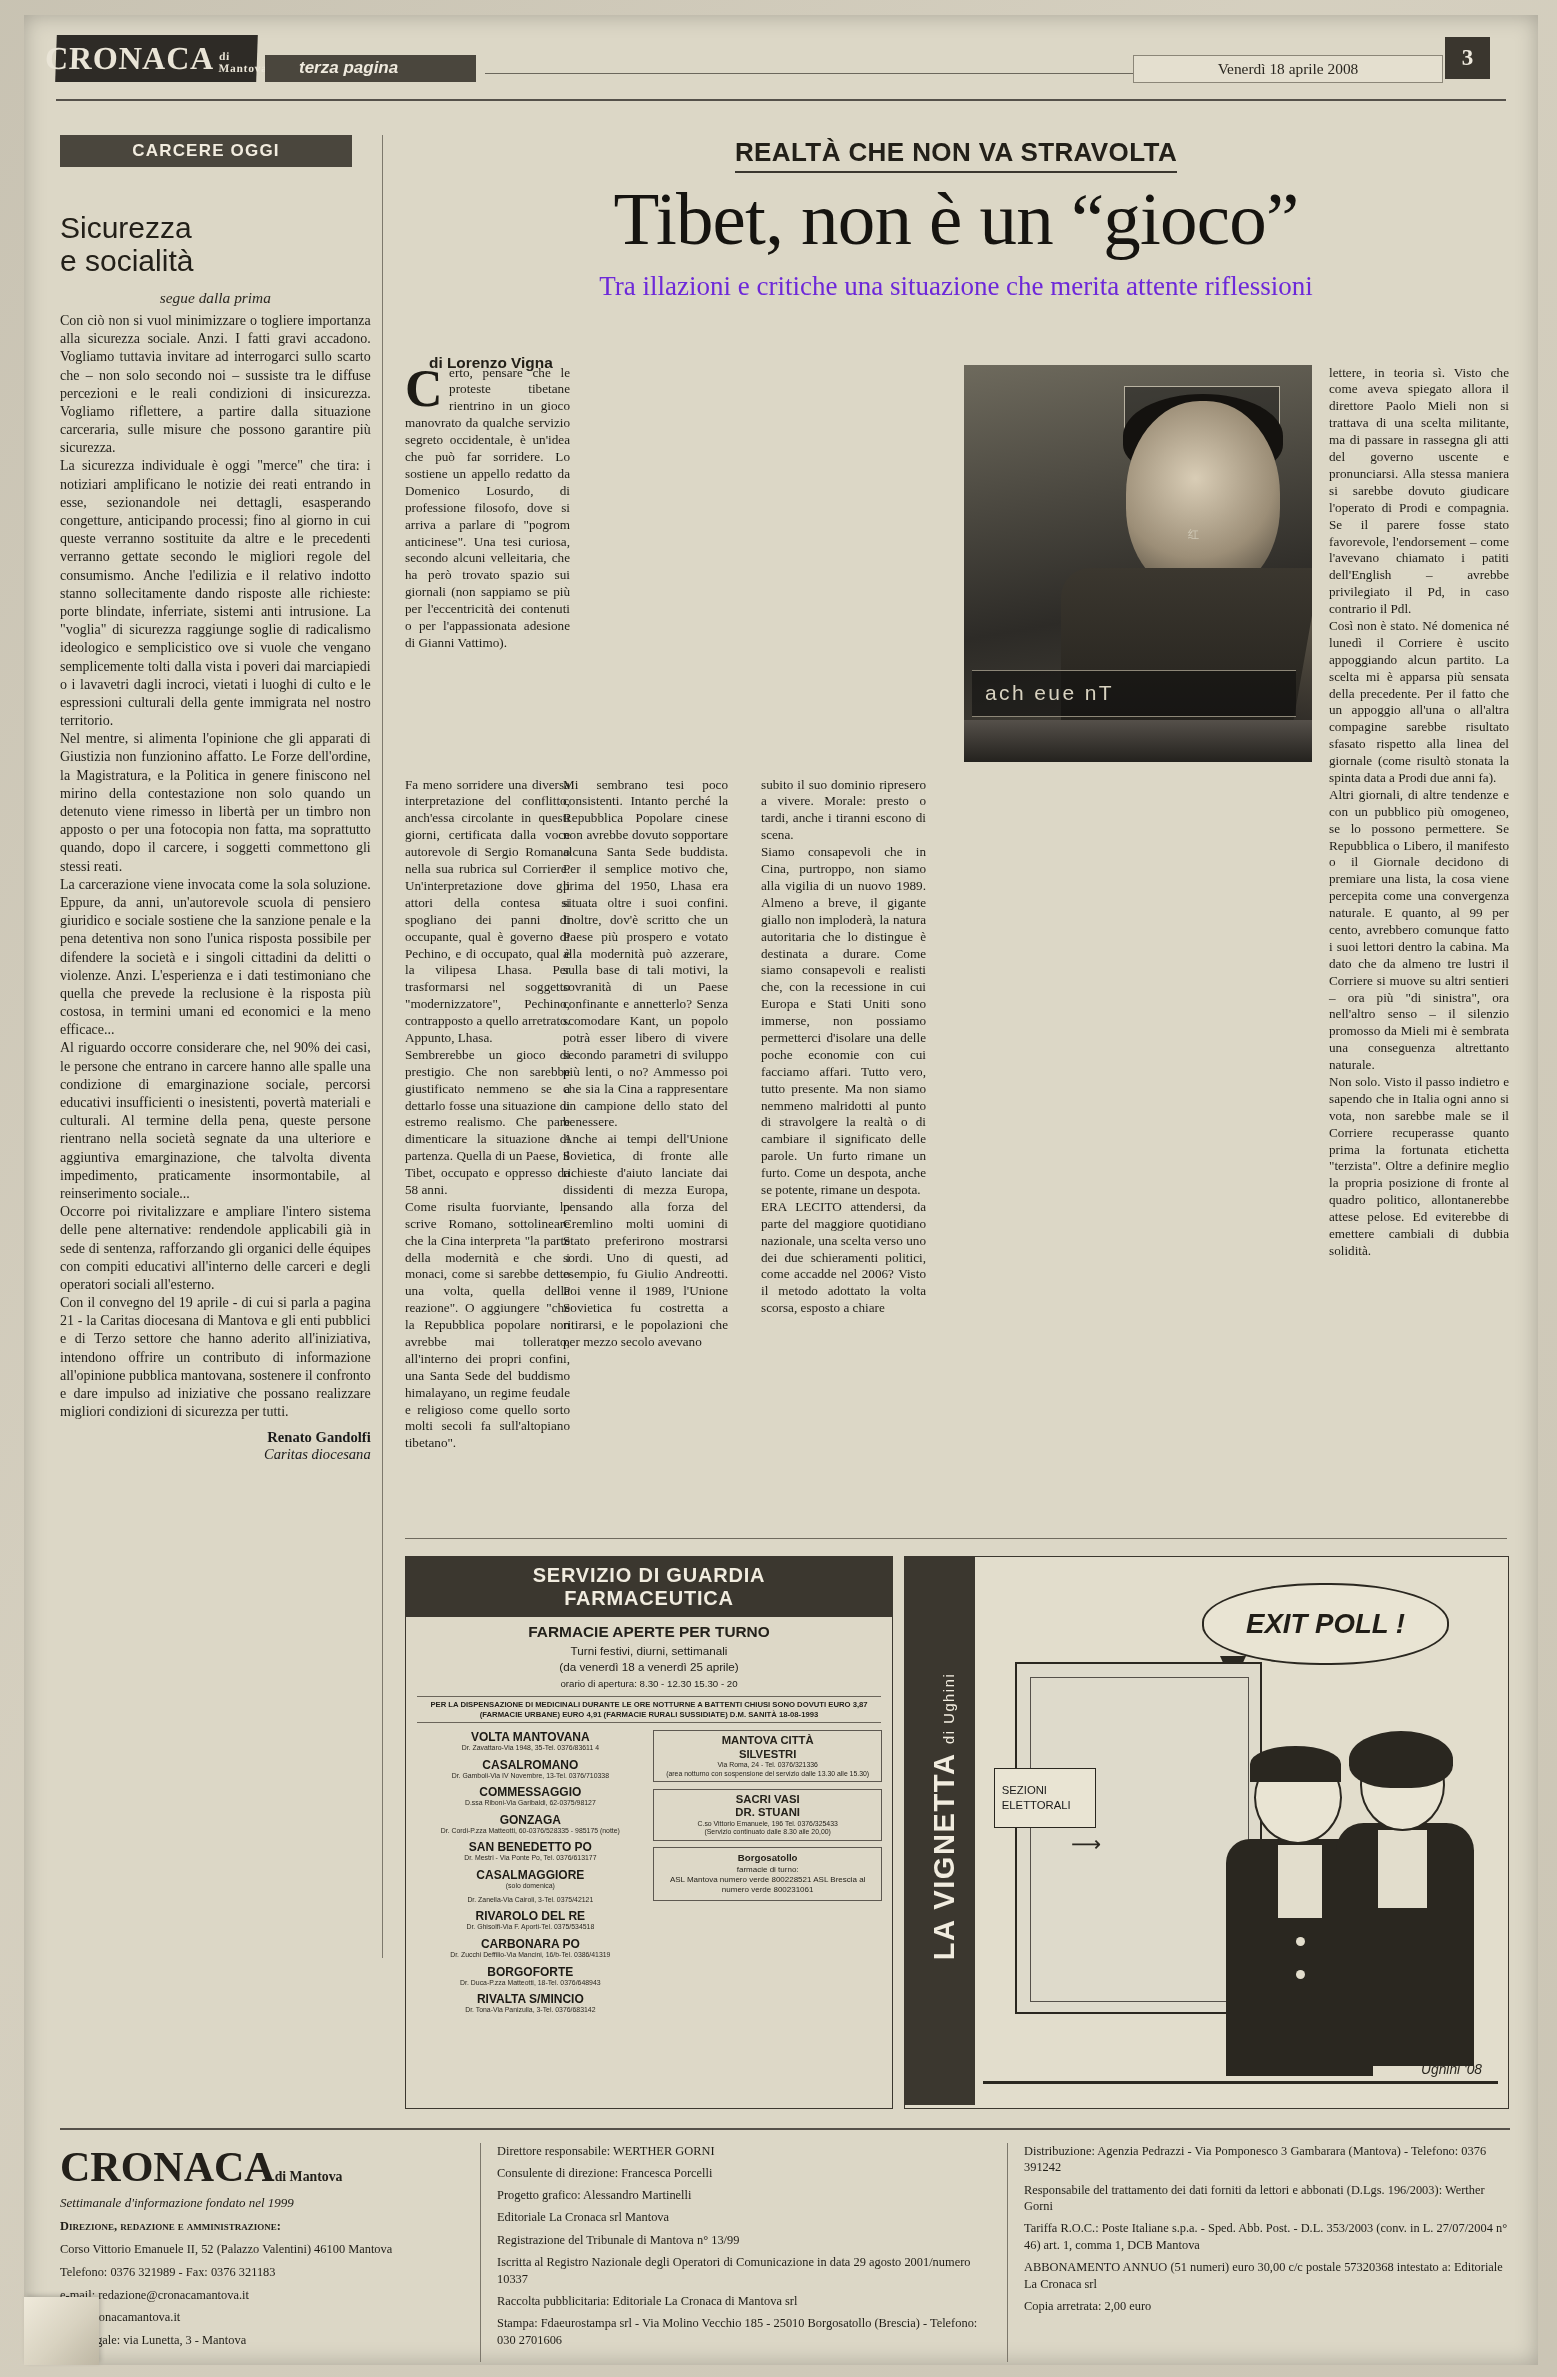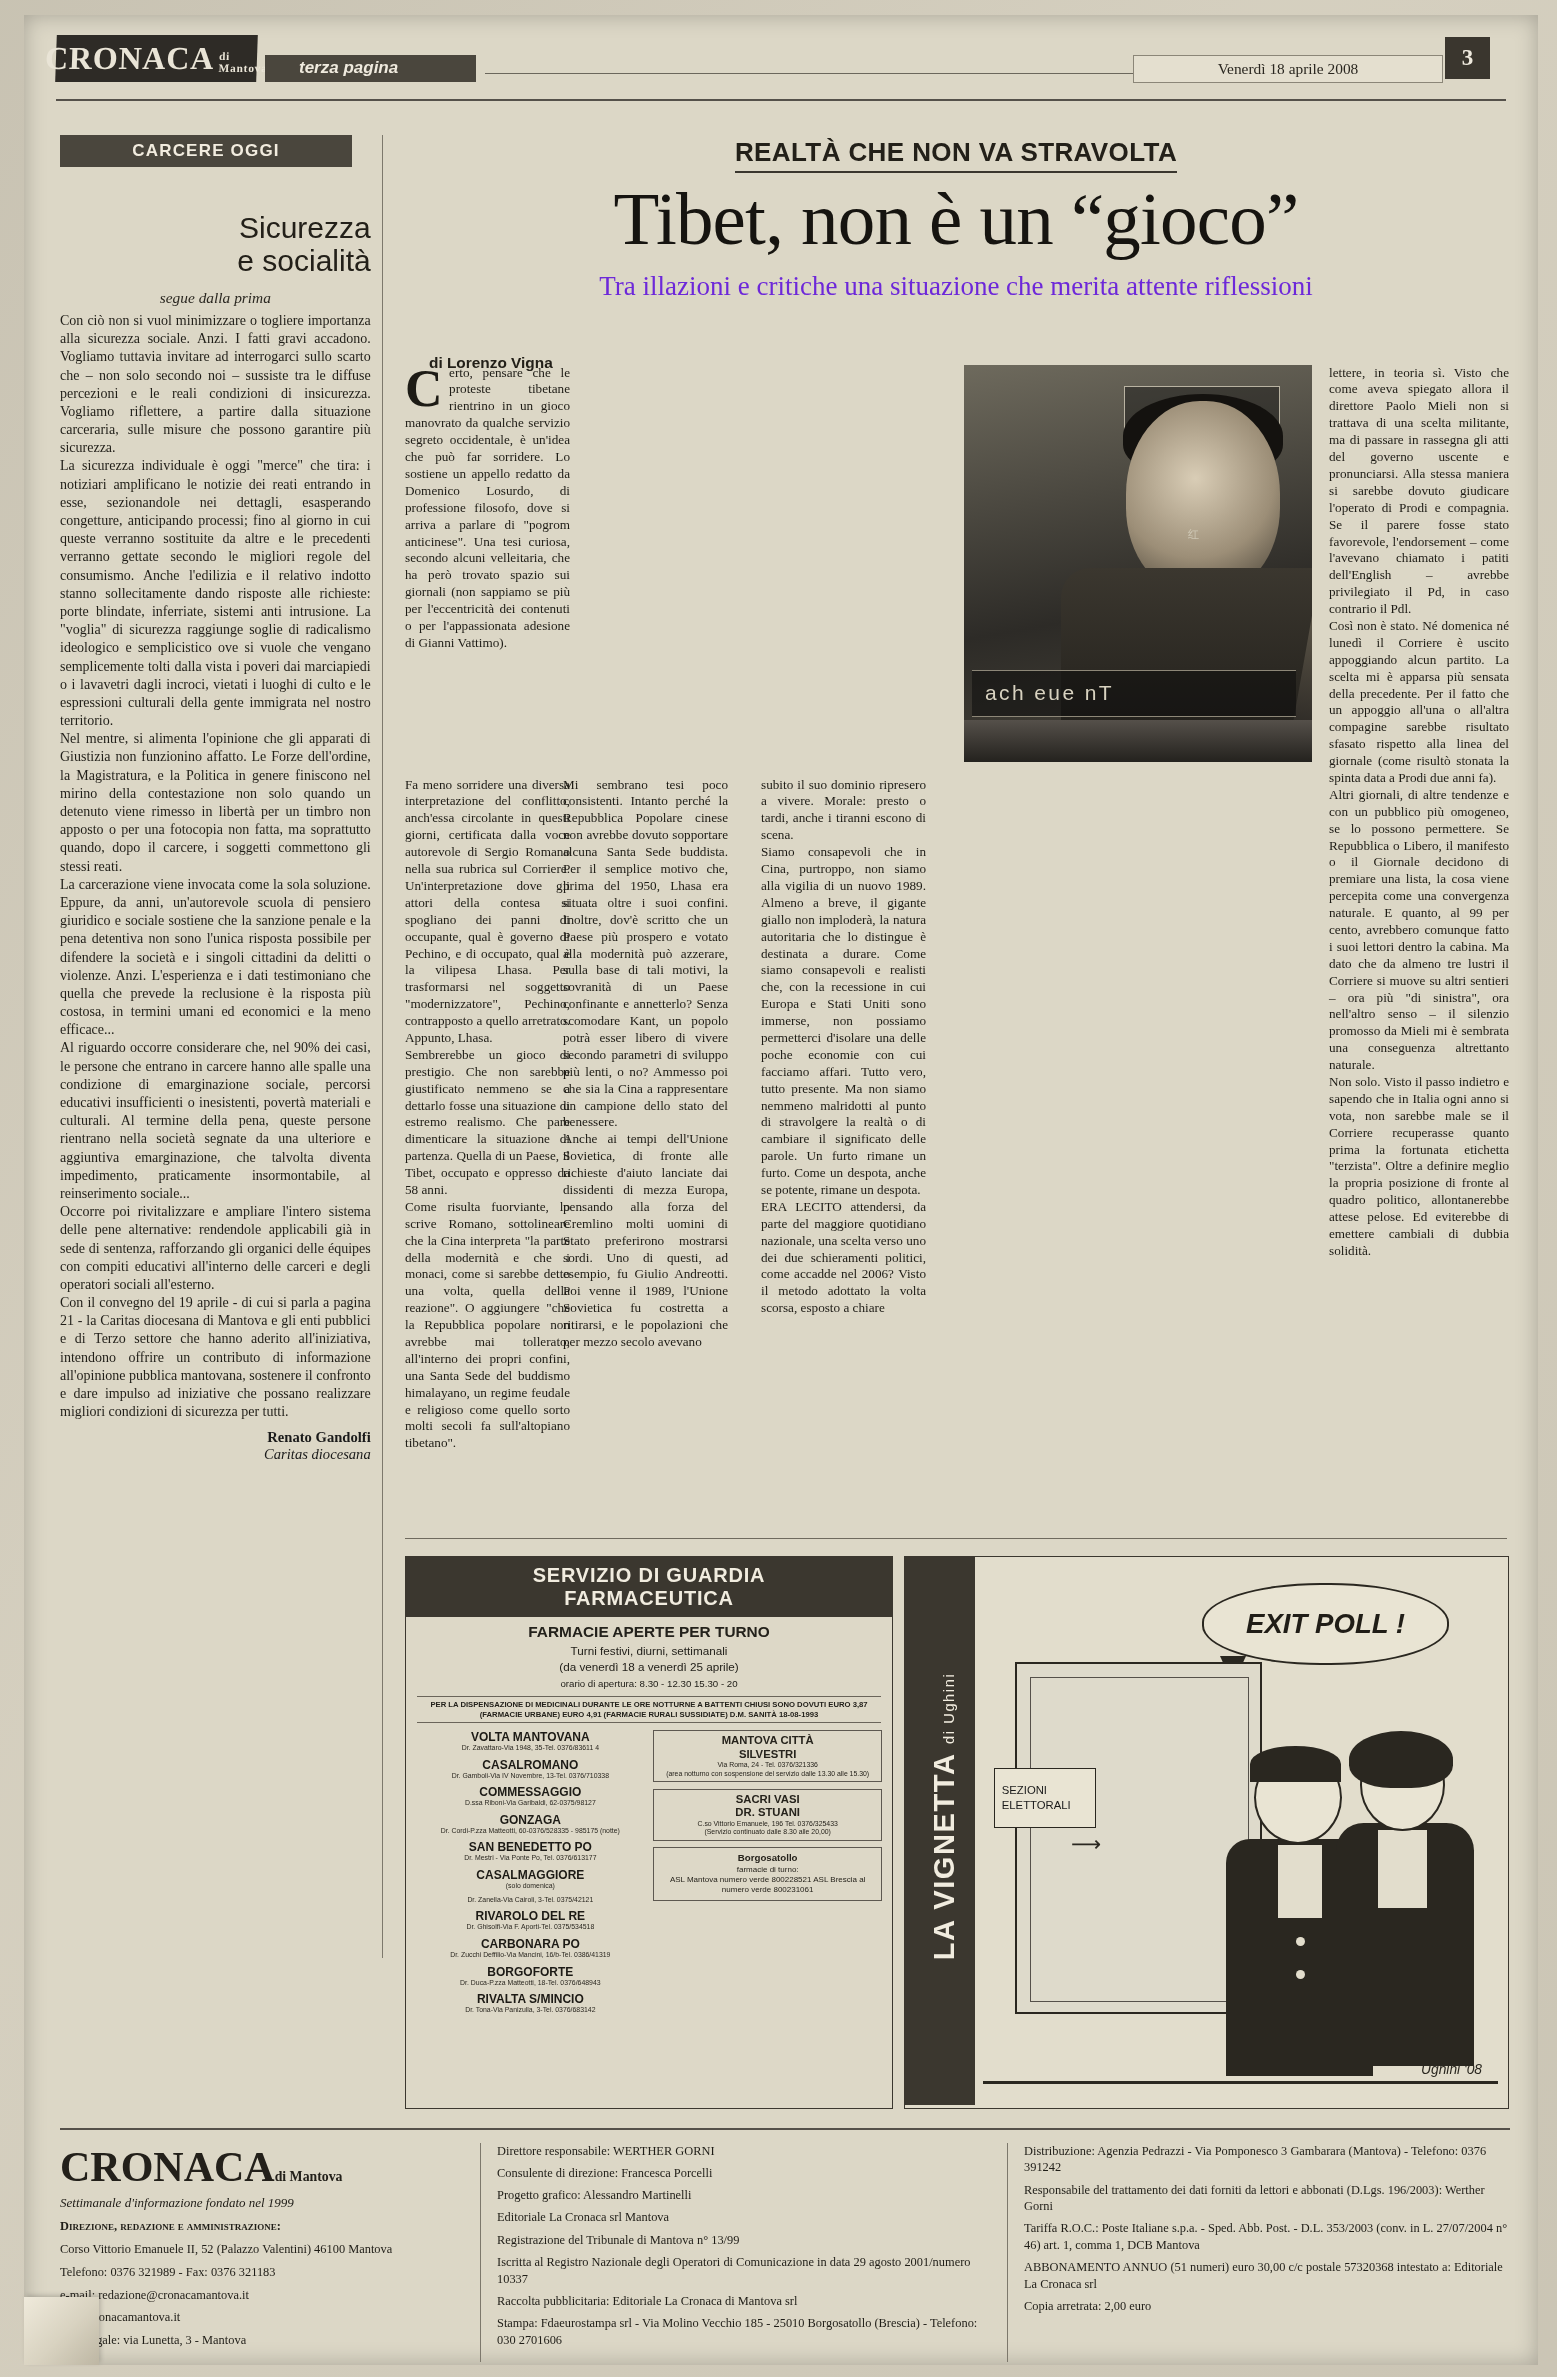--- a/index.html
+++ b/index.html
@@ -71,21 +71,21 @@
   }
   .kicker{
     width:292px;height:32px;background:#4a463d;color:#f2ecdf;
     display:flex;align-items:center;justify-content:center;
     font-family:"Liberation Sans", sans-serif;font-weight:bold;font-size:17px;
     letter-spacing:1.2px;margin-bottom:11.3px;
   }
   .left-title{
     font-family:"Liberation Sans", sans-serif;
     font-size:30px;line-height:1.12;color:#232019;font-weight:400;
-    text-align:right;margin-bottom:11.3px;margin-top:44px;
+    text-align:left;margin-bottom:11.3px;margin-top:44px;
   }
   .segue{
     text-align:center;font-style:italic;font-size:15.4px;margin-bottom:4.9px;color:#2b2821;
   }
   .leftbody{
     font-size:14px;line-height:1.30;text-align:justify;
     color:#201e18;
     -webkit-hyphens:auto;hyphens:auto;
   }
   .sign{

